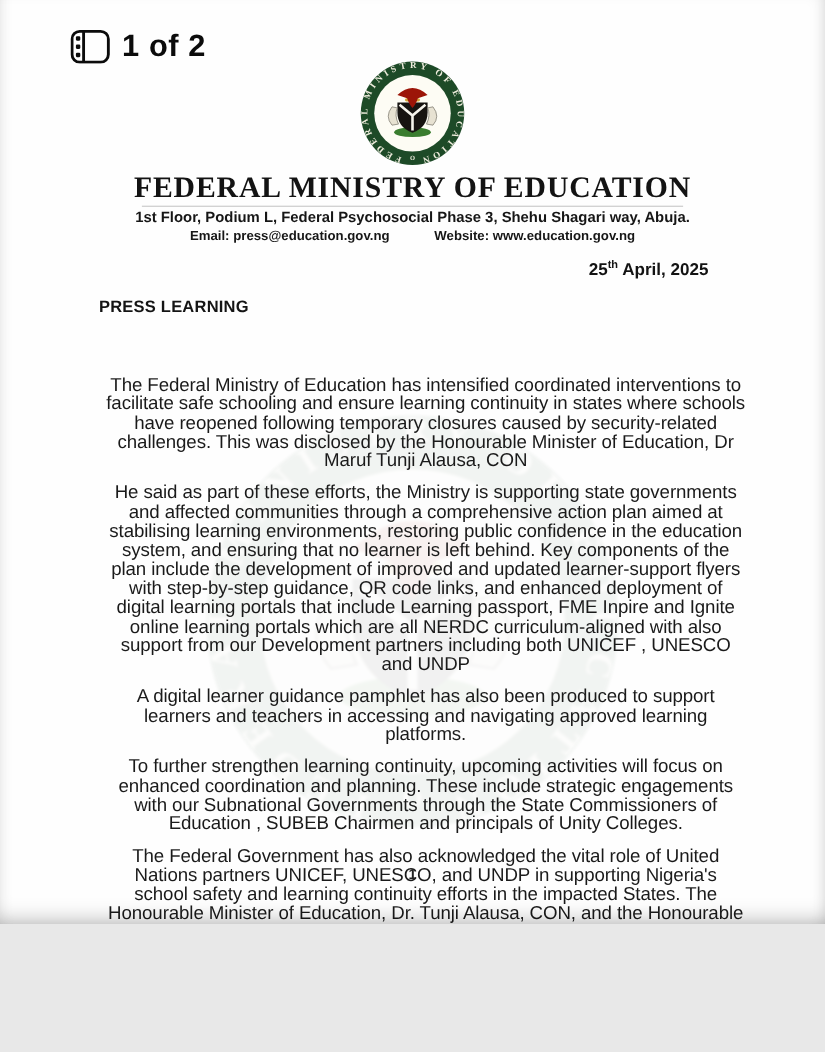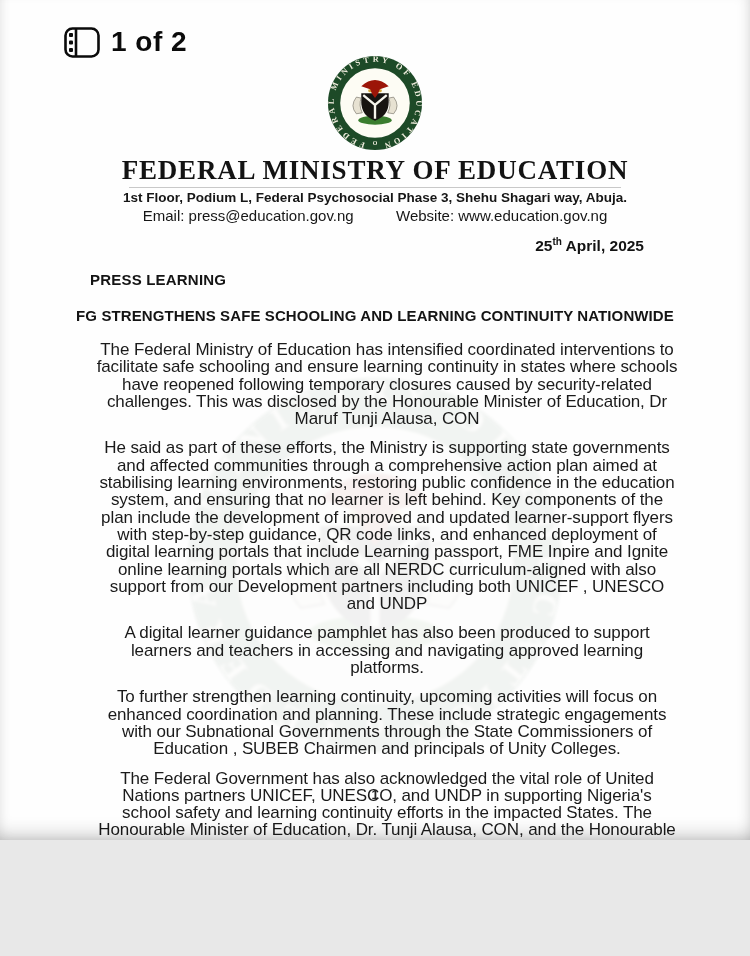--- a/index.html
+++ b/index.html
@@ -35,21 +35,21 @@
     font-family:"Liberation Serif", serif;
     font-weight:700;font-size:27px;letter-spacing:.8px;color:#131313;
   }
   .title-rule{width:492px;height:1px;background:#9a9a9a;margin:1px auto 2px;opacity:.55;}
   .office-line{
     font-family:"Liberation Serif", serif;
     font-style:italic;font-weight:700;font-size:15.5px;
     color:var(--office-line,#9b4560);
   }
   .address-line{font-size:13.5px;font-weight:700;color:#161616;margin-top:2px;}
-  .contact-line{font-size:15px;font-weight:400;color:#161616;margin-top:2px;}
+  .contact-line{font-size:12px;font-weight:700;color:#161616;margin-top:2px;}
   .contact-line .gap{display:inline-block;width:34px;}
 
   
   .date-line{
     position:absolute;top:236px;right:106px;
     font-size:15.5px;font-weight:700;color:#131313;
   }
   .date-line sup{font-size:10px;}
   .kicker{
     position:absolute;top:271px;left:90px;
@@ -134,21 +134,20 @@
       <span>www.education.gov.ng</span>
     </div>
   </div>
 
   <div class="date-line">
     <span>25</span><sup>th</sup>
     <span>April, 2025</span>
   </div>
 
   <div class="kicker">PRESS LEARNING</div>
-  <div class="headline">FG STRENGTHENS SAFE SCHOOLING AND LEARNING CONTINUITY NATIONWIDE</div>
 
   <div class="body-copy">
     <p>The Federal Ministry of Education has intensified coordinated interventions to facilitate safe schooling and ensure learning continuity in states where schools have reopened following temporary closures caused by security-related challenges. This was disclosed by the Honourable  Minister of Education, Dr Maruf Tunji Alausa, CON</p>
     <p>He said as part of these efforts, the Ministry is supporting state governments and affected communities through a comprehensive action plan aimed at stabilising learning environments, restoring public confidence in the education system, and ensuring that no learner is left behind. Key components of the plan include the development of improved and updated learner-support flyers with step-by-step guidance, QR code links, and enhanced deployment of digital learning portals that include Learning passport, FME Inpire  and Ignite online learning portals  which are all NERDC curriculum-aligned with also support from our Development partners including both UNICEF , UNESCO and UNDP</p>
     <p>A digital learner guidance pamphlet has also been produced to support learners and teachers in accessing and navigating approved learning platforms.</p>
     <p>To further strengthen learning continuity, upcoming activities will focus on enhanced coordination and planning. These include strategic engagements with our Subnational Governments through the State Commissioners of Education , SUBEB Chairmen and principals of Unity Colleges.</p>
     <p>The Federal Government has also acknowledged the vital role of United Nations partners UNICEF, UNESCO, and UNDP in supporting Nigeria's school safety and learning continuity efforts in the impacted States. The Honourable Minister of Education, Dr. Tunji Alausa, CON, and the Honourable Minister of State for Education, Prof. Suwaiba Said Ahmad, commended the UN agencies for their support.</p>
   </div>
 
   <div class="page-number">1</div>

